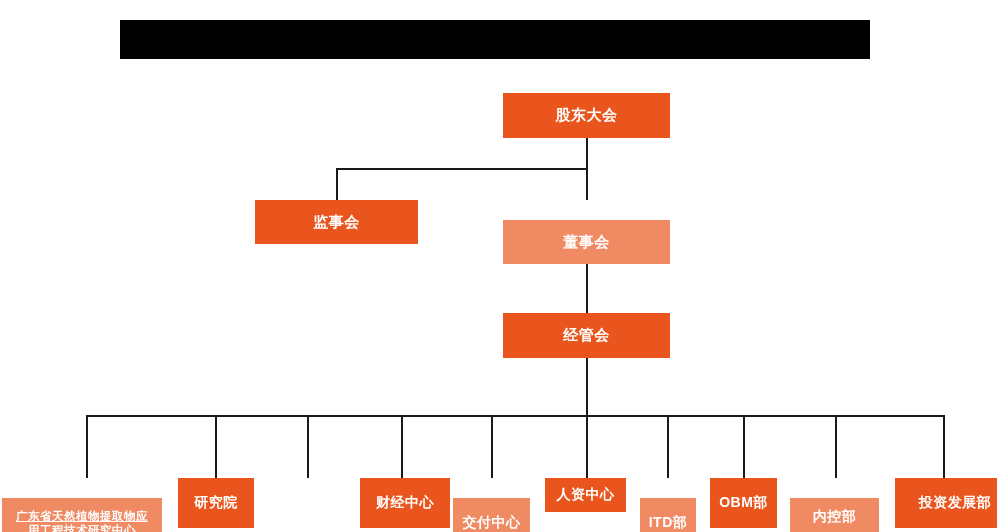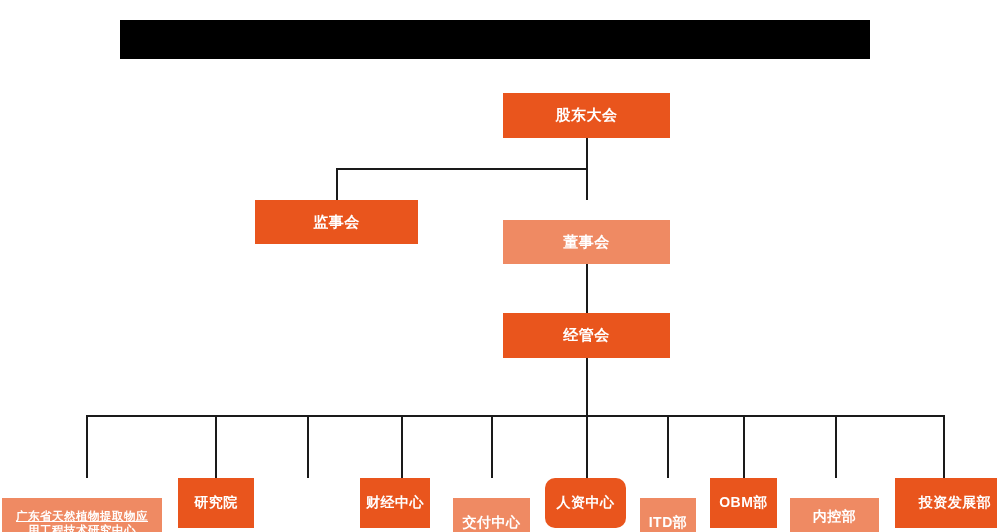--- a/index.html
+++ b/index.html
@@ -100,25 +100,25 @@
   <div class="node light dept-sm" style="left:2px; top:478px; width:160px; height:50px;">
     <span style="display:block;">
       <span style="display:block;">广东省天然植物提取物应</span>
       <span style="display:block;">用工程技术研究中心</span>
     </span>
   </div>
 
   <div class="node dark dept" style="left:178px; top:478px; width:76px; height:50px;">研究院</div>
 
 
-  <div class="node dark dept" style="left:360px; top:478px; width:70px; height:50px;">财经中心</div>
+  <div class="node dark dept" style="left:360px; top:478px; width:90px; height:50px;">财经中心</div>
 
   <div class="node light dept" style="left:453px; top:478px; width:77px; height:50px;">交付中心</div>
 
-  <div class="node dark dept" style="left:545px; top:478px; width:81px; height:50px;border-radius:10px;">人资中心</div>
+  <div class="node dark dept" style="left:545px; top:478px; width:81px; height:34px;">人资中心</div>
 
   <div class="node light dept" style="left:640px; top:478px; width:56px; height:50px;">ITD部</div>
 
   <div class="node dark dept" style="left:710px; top:478px; width:67px; height:50px;text-align:right;">OBM部</div>
 
   <div class="node light dept" style="left:790px; top:478px; width:89px; height:37px;">内控部</div>
 
   <div class="node dark dept" style="left:895px; top:478px; width:104px; height:50px;padding-left:16px;">投资发展部</div>
 
 </div>

